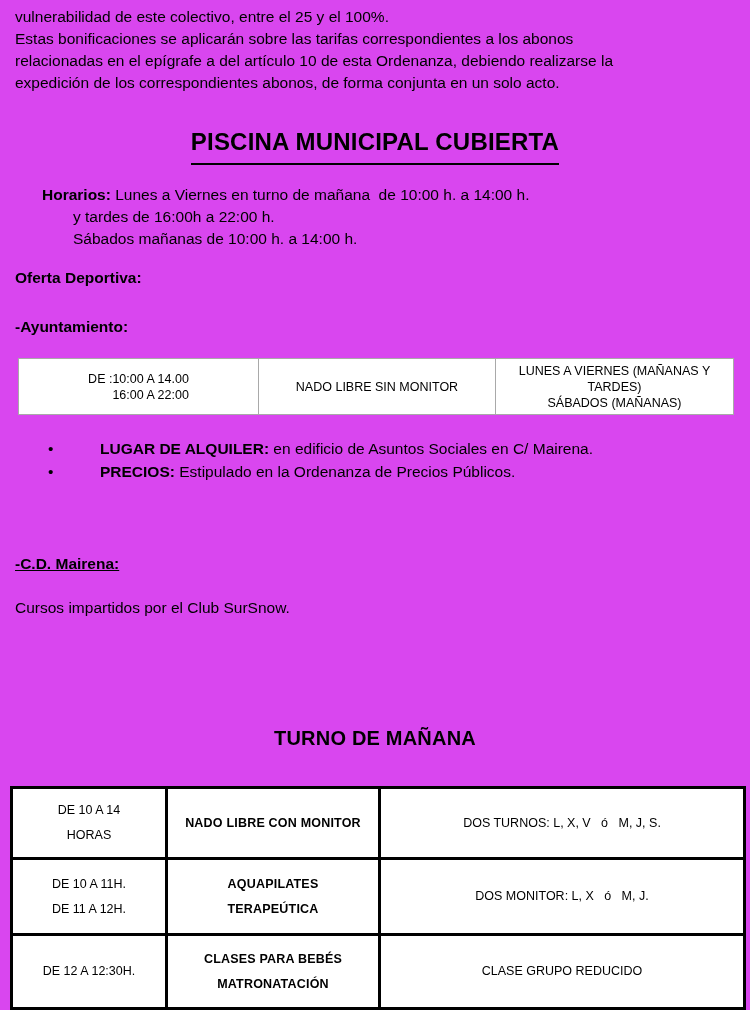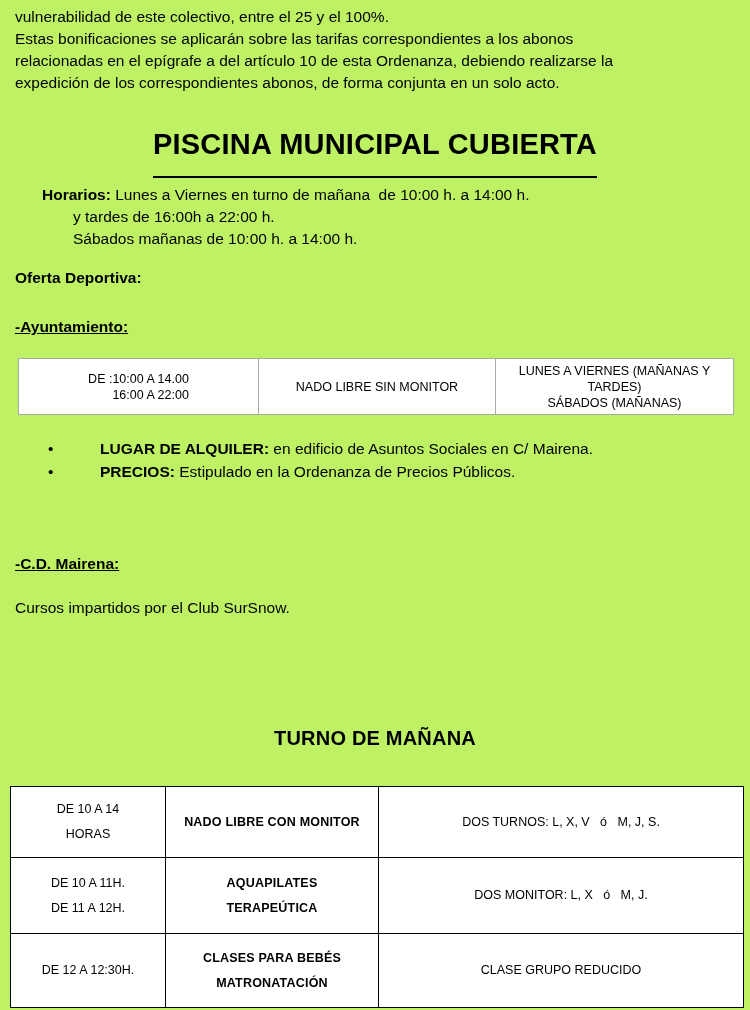--- a/index.html
+++ b/index.html
@@ -1,39 +1,39 @@
 <!DOCTYPE html>
 <html><head>
 <meta charset="utf-8">
 <style>
   * { margin:0; padding:0; box-sizing:border-box; }
   html,body { background:#ffffff; }
   .page {
     position:relative; width:750px; height:1010px; margin:0 auto;
-    background:#bef264; color:#000000;
+    background:#d946ef; color:#000000;
     font-family:"Liberation Sans", sans-serif; font-size:15.5px;
     overflow:hidden;
   }
   .t { white-space:pre-wrap; }
   .b { font-weight:bold;margin-left:27px; }
 
   .intro { position:absolute; top:6px; left:15px; right:12px; line-height:22px; }
 
   .title-wrap { position:absolute; top:128px; left:0; width:100%; text-align:center; }
   .title-text {
-    display:inline-block; font-size:29px; font-weight:bold; letter-spacing:0.2px;
-    border-bottom:2.5px solid #000; padding-bottom:15px; line-height:1.15;
+    display:inline-block; font-size:24px; font-weight:bold; letter-spacing:0.2px;
+    border-bottom:2.5px solid #000; padding-bottom:7px; line-height:1.15;
   }
 
   .horarios { position:absolute; top:184px; left:15px; line-height:22px; }
   .horarios .ind { padding-left:58px; }
 
   .sec-label { position:absolute; left:15px; font-weight:bold; }
   .pos-oferta { top:269px; }
-  .pos-ayto { top:318px; text-decoration:underline; }
+  .pos-ayto { top:318px; }
   .pos-sursnow { top:555px; text-decoration:underline; }
   .plain-par { position:absolute; left:15px; }
   .pos-cursos { top:599px; }
 
   .turno-wrap { position:absolute; top:727px; left:0; width:100%; text-align:center; }
   .turno-text { font-weight:bold; font-size:20px; letter-spacing:0.2px; }
 
   table { border-collapse:collapse; table-layout:fixed; position:absolute; background:#fff;padding-left:32px; }
   td { overflow:hidden; }
 
@@ -43,21 +43,21 @@
     font-size:12.5px; line-height:16px; padding:2px 6px;
   }
   .right-block { display:inline-block; text-align:right; }
 
   .bullets { position:absolute; top:437px; left:48px; line-height:23px; }
   .bullets .row { display:flex; }
   .bullets .marker { width:25px; flex:0 0 25px; }
 
   .tbl2 { left:10px; top:786px; width:733px; height:221px; }
   .tbl2 td {
-    border:1px solid #000000; text-align:center; vertical-align:middle;
+    border:3px solid #000000; text-align:center; vertical-align:middle;
     font-size:12.5px; line-height:25px; padding:2px 8px;
   }
   .tbl2 .act { font-weight:bold; letter-spacing:0.2px; }
 </style>
 </head>
 <body>
 
 <div class="page">
 
   <div class="intro">

